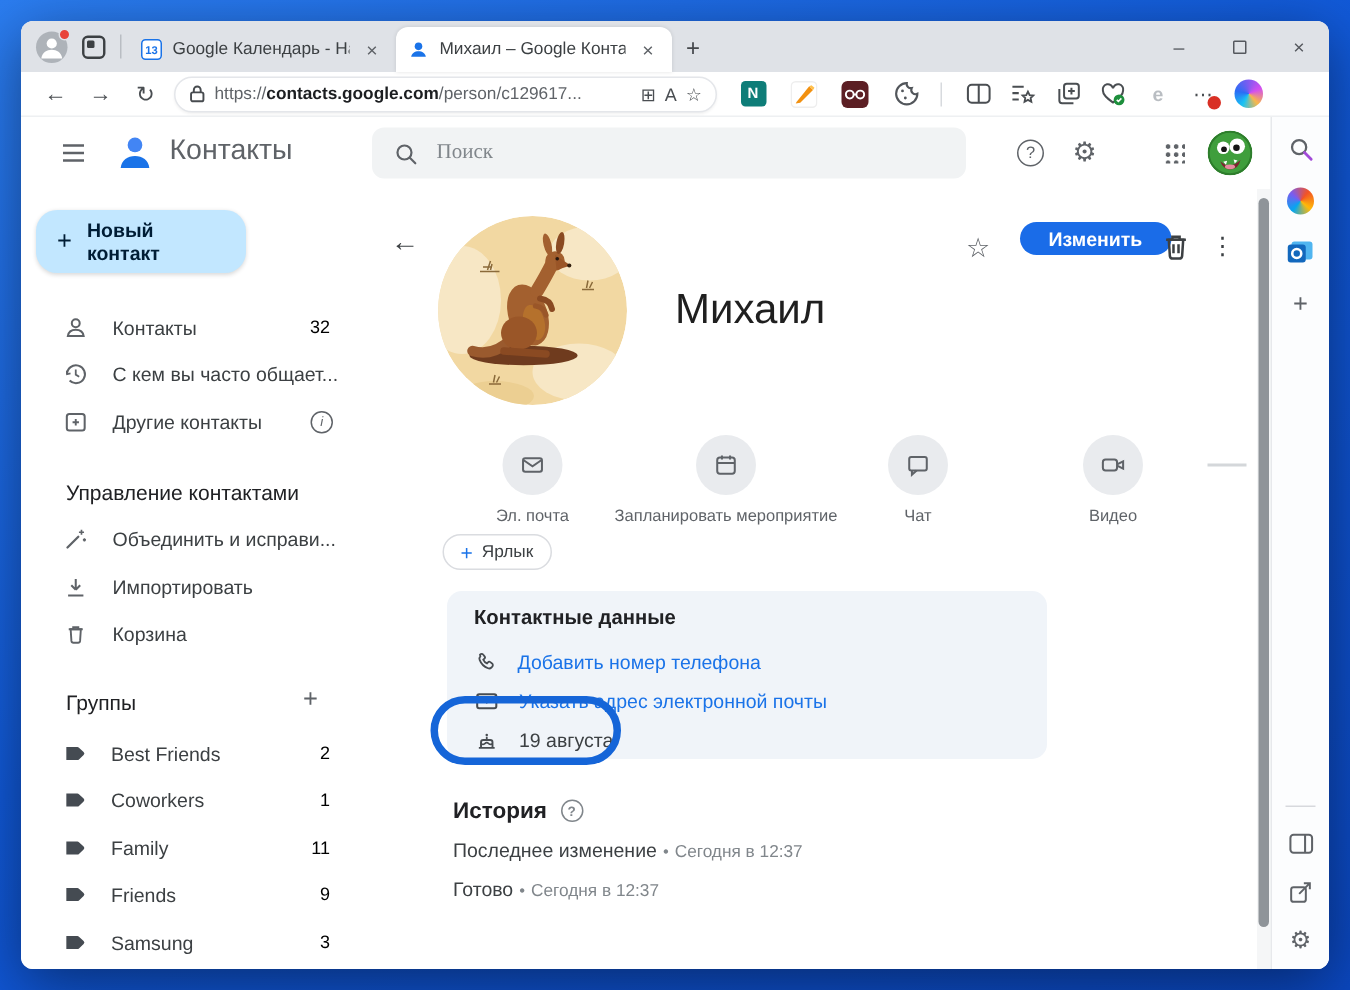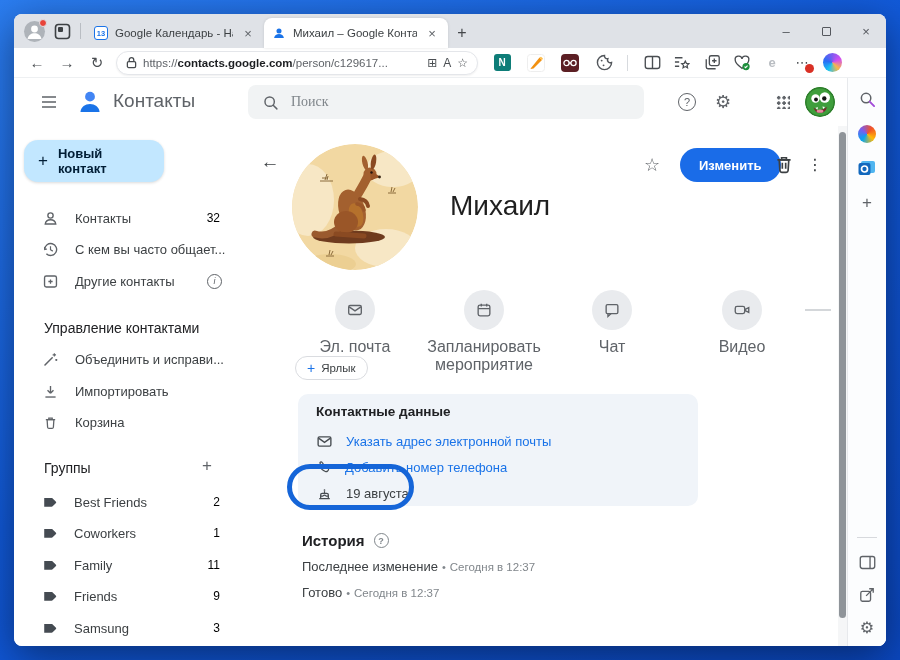--- a/index.html
+++ b/index.html
@@ -99,29 +99,29 @@
   .gplus { position:absolute; right:32px; font-size:17px; color:#5f6368; }
   .info-right { position:absolute; right:22px; width:15px; height:15px; font-size:9px; font-style:italic; }
 
   .gmain { position:relative; flex:1; }
   .backbtn { position:absolute; left:10px; top:20px; width:32px; height:32px; display:grid; place-items:center;
              font-size:19px; color:#3c4043; border-radius:50%; }
   .cavatar { position:absolute; left:48px; top:18px; width:126px; height:126px; border-radius:50%; overflow:hidden; }
   .cname { position:absolute; left:206px; top:64px; font-size:28px; color:#1f1f1f; }
   .cstar { position:absolute; left:394px; top:25px; width:28px; height:28px; display:grid; place-items:center;
            font-size:18px; color:#5f6368; }
-  .editbtn { position:absolute; left:436px; top:22px; height:34px; padding:0 19px; background:#1a6ce8; color:#fff;
+  .editbtn { position:absolute; left:436px; top:22px; height:22px; padding:0 19px; background:#1a6ce8; color:#fff;
              font-size:13px; font-weight:bold; border:none; border-radius:17px; font-family:inherit; }
   .ctrash { position:absolute; left:528px; top:26px; width:24px; height:24px; }
   .ckebab { position:absolute; left:560px; top:25px; width:22px; height:26px; display:grid; place-items:center;
             font-size:16px; color:#3c4043; }
   .action { position:absolute; width:170px; top:164px; text-align:center; }
   .action .circle { width:40px; height:40px; border-radius:50%; background:#e9ebee; margin:0 auto;
                     display:grid; place-items:center; }
-  .action .alabel { margin-top:8px; font-size:16px; color:#5f6368;text-align:center; }
+  .action .alabel { margin-top:8px; font-size:11px; color:#5f6368;text-align:center; }
   .actions-divider { position:absolute; left:561px; top:183px; width:26px; height:2px; background:#d4d7da; }
   .chip { position:absolute; left:51px; top:230px; height:24px; padding:0 11px; border:1px solid #dadce0;
           border-radius:12px; display:flex; align-items:center; gap:6px; font-size:11.5px; color:#3c4043; background:#fff; }
   .chip .plus { color:#1a73e8; font-size:14px; }
   .card { position:absolute; left:54px; top:268px; width:400px; height:112px; background:#f0f4f9; border-radius:10px;
           padding:10px 18px 0; }
   .card-title { font-size:13.5px; font-weight:bold; color:#202124; margin-bottom:9px; }
   .card-row { display:flex; align-items:center; gap:13px; height:26px; }
   .card-link { font-size:13px; color:#1a73e8; }
   .card-val { font-size:13px; color:#3c4043; }
@@ -505,31 +505,31 @@
         <div class="actions-divider"></div>
 
         <div class="chip">
           <span class="plus">+</span>
           <span>Ярлык</span>
         </div>
 
         <div class="card">
           <div class="card-title">Контактные данные</div>
           <div class="card-row">
+            <svg width="16" height="16" viewBox="0 0 20 20">
+              <path d="M5 4.2c.8-.8 2-.8 2.6 0L8.8 5.7c.5.6.4 1.5-.2 2l-.9.8c.6 1.4 1.7 2.5 3.1 3.1l.8-.9c.5-.6 1.4-.7 2-.2l1.5 1.2c.8.6.8 1.8.1 2.6l-.7.7c-.7.7-1.8 1-2.8.6-3.2-1.2-5.8-3.8-7-7-.4-1-.1-2.1.6-2.8z" fill="none" stroke="#474c51" stroke-width="1.5"></path>
+            </svg>
+            <span class="card-link">Добавить номер телефона</span>
+          </div>
+          <div class="card-row">
             <svg width="17" height="17" viewBox="0 0 20 20">
               <rect x="2.5" y="4.5" width="15" height="11" rx="1.6" fill="none" stroke="#474c51" stroke-width="1.6"></rect>
               <path d="M3 6l7 5 7-5" fill="none" stroke="#474c51" stroke-width="1.6"></path>
             </svg>
             <span class="card-link">Указать адрес электронной почты</span>
-          </div>
-          <div class="card-row">
-            <svg width="16" height="16" viewBox="0 0 20 20">
-              <path d="M5 4.2c.8-.8 2-.8 2.6 0L8.8 5.7c.5.6.4 1.5-.2 2l-.9.8c.6 1.4 1.7 2.5 3.1 3.1l.8-.9c.5-.6 1.4-.7 2-.2l1.5 1.2c.8.6.8 1.8.1 2.6l-.7.7c-.7.7-1.8 1-2.8.6-3.2-1.2-5.8-3.8-7-7-.4-1-.1-2.1.6-2.8z" fill="none" stroke="#474c51" stroke-width="1.5"></path>
-            </svg>
-            <span class="card-link">Добавить номер телефона</span>
           </div>
           <div class="card-row">
             <svg width="17" height="17" viewBox="0 0 20 20">
               <path d="M5.5 16v-4.4c0-1 .8-1.8 1.8-1.8h5.4c1 0 1.8.8 1.8 1.8V16" fill="none" stroke="#474c51" stroke-width="1.5"></path>
               <path d="M3.8 16h12.4M5.5 12.6q1.5 1.3 3 0t3 0 3 0" fill="none" stroke="#474c51" stroke-width="1.3"></path>
               <path d="M10 9.5V7.2" stroke="#474c51" stroke-width="1.4"></path>
               <circle cx="10" cy="5.9" r="1" fill="#474c51"></circle>
             </svg>
             <span class="card-val">19 августа</span>
           </div>

